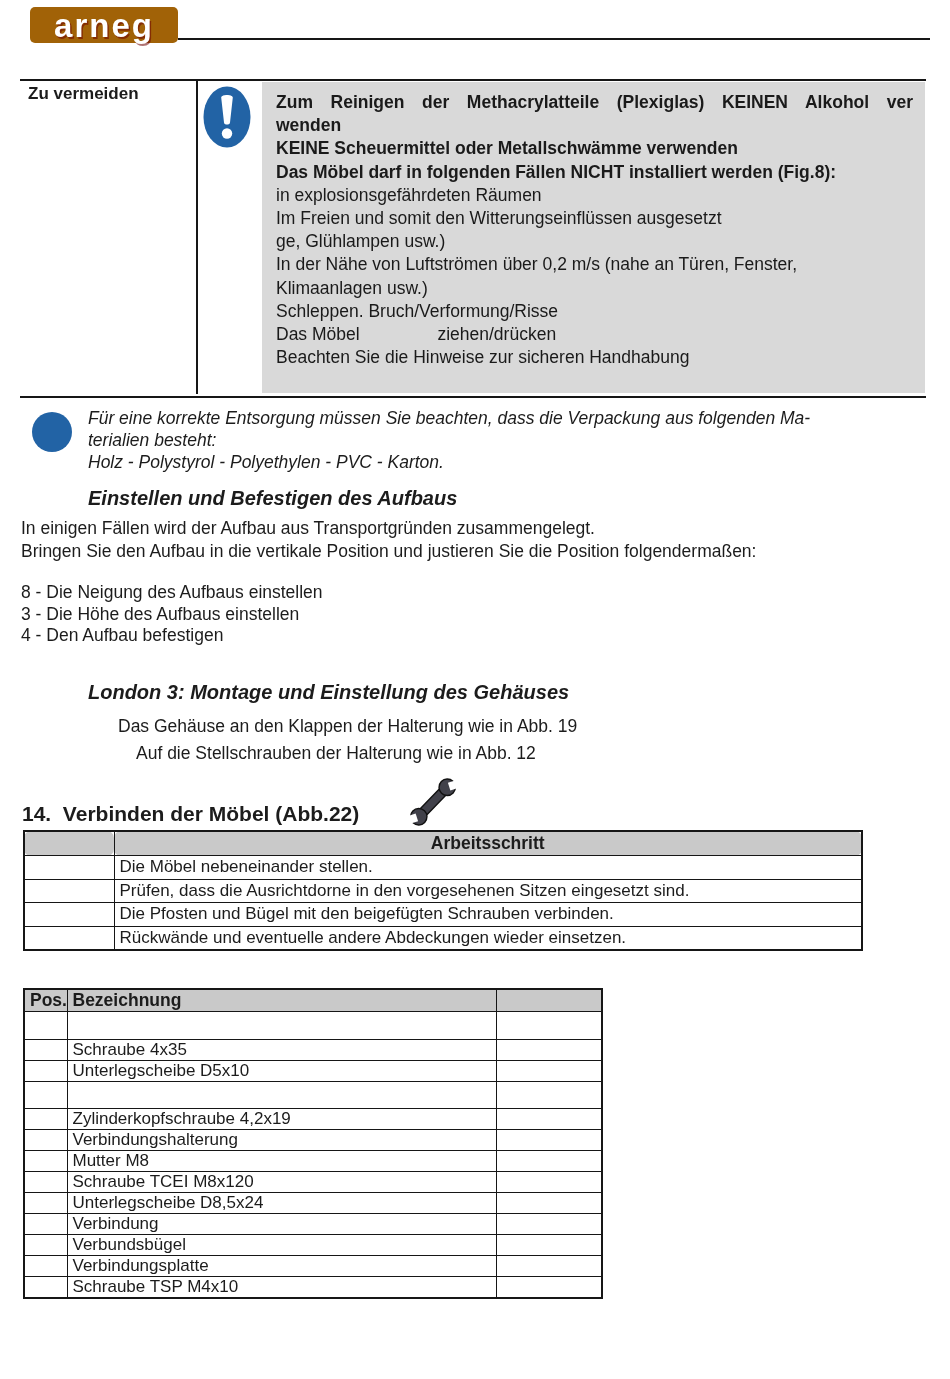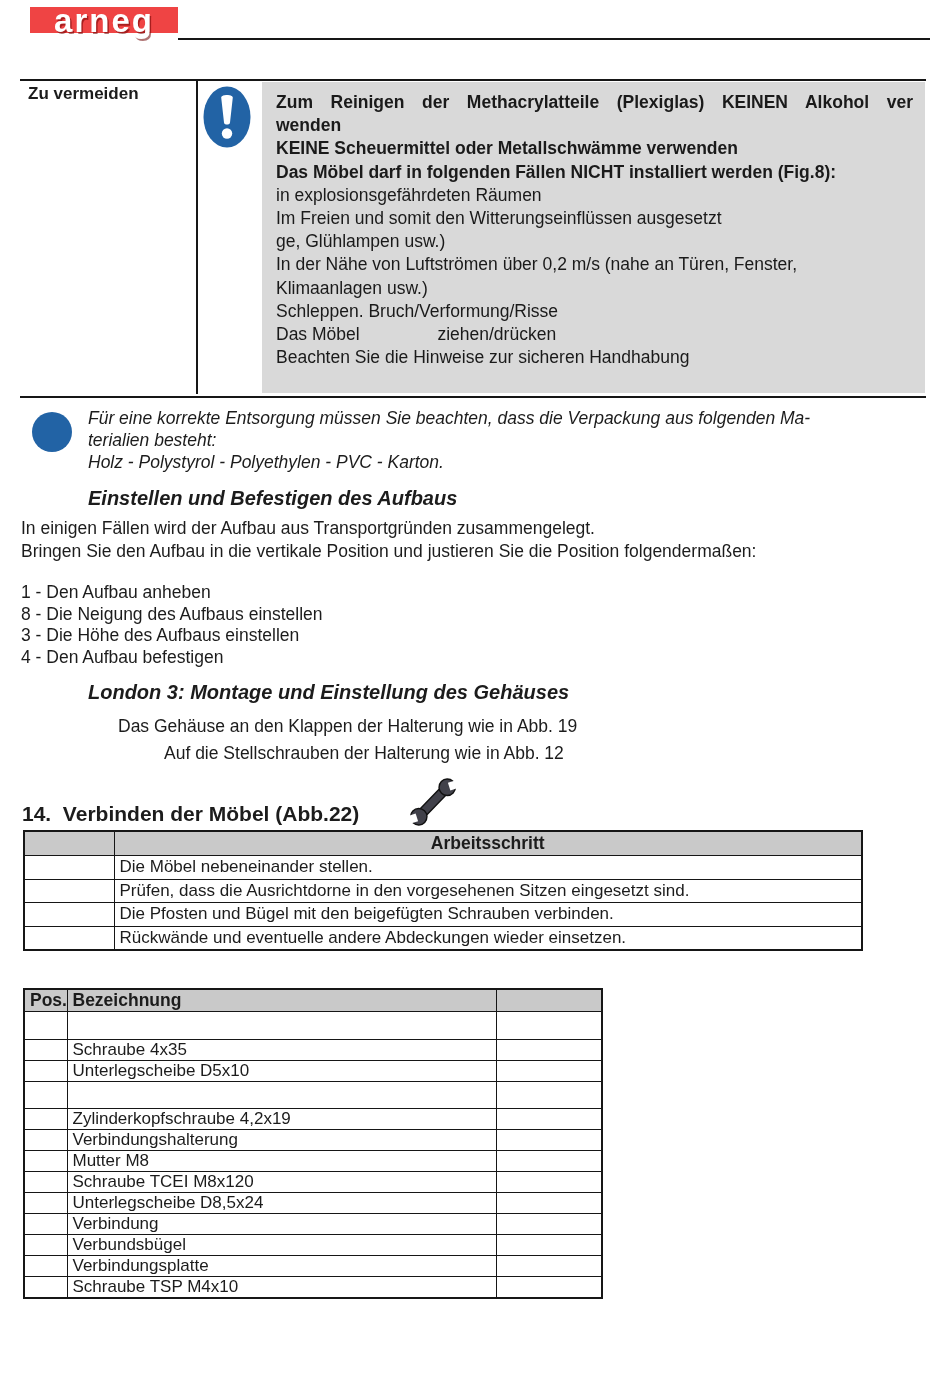--- a/index.html
+++ b/index.html
@@ -2,21 +2,21 @@
 <html><head>
 <meta charset="utf-8">
 <style>
   html,body{margin:0;padding:0;background:#fff;}
   #page{
     position:relative;width:950px;height:1379px;background:#ffffff;
     font-family:"Liberation Sans",sans-serif;color:#1c1c1c;overflow:hidden;
   }
   .abs{position:absolute;}
   
-  #logo{left:30px;top:7px;width:148px;height:26px;background:#ef4444;border-radius:0;
+  #logo{left:30px;top:7px;width:148px;height:36px;background:#a16207;border-radius:5px;
     display:flex;align-items:center;justify-content:center;}
   #logo span{color:#fff;font-weight:bold;font-size:33px;letter-spacing:2px;line-height:1;
     text-shadow:1.5px 1.5px 0 rgba(110,0,0,.55);}
   .hrule{background:#161616;height:2px;}
   .vrule{background:#161616;width:2px;}
   
   #avoid-label{left:28px;top:84px;font-weight:bold;font-size:17px;}
   #warnbox{left:262px;top:82px;width:663px;height:311px;background:#d9d9d9;
     padding:9px 12px 0 14px;box-sizing:border-box;}
   .wline{font-size:17.5px;line-height:23.2px;white-space:pre-wrap;color:#1a1a1a;}
@@ -25,30 +25,30 @@
   
   #disposal-circle{left:32px;top:412px;width:40px;height:40px;border-radius:50%;}
   #disposal-text{left:88px;top:407px;width:845px;font-style:italic;font-size:17.5px;line-height:22px;}
   
   .h-italic{font-weight:bold;font-style:italic;font-size:20px;white-space:pre;}
   #aufbau-heading{left:88px;top:487px;}
   #aufbau-para{left:21px;top:517px;width:900px;font-size:17.5px;line-height:22.5px;}
   #aufbau-steps{left:21px;top:582px;font-size:17.5px;line-height:21.5px;}
   #london-heading{left:88px;top:681px;}
   #london-line1{left:118px;top:716px;font-size:17.5px;}
-  #london-line2{left:136px;top:743px;font-size:17.5px;margin-left:28px;}
+  #london-line2{left:136px;top:743px;font-size:17.5px;}
   #connect-heading{left:22px;top:802px;font-weight:bold;font-size:21px;white-space:pre;}
   
   table{border-collapse:collapse;table-layout:fixed;}
   td,th{border:1.5px solid #161616;padding:0 5px;font-size:17px;overflow:hidden;
     white-space:nowrap;vertical-align:middle;}
   .thead-gray th{background:#c9c9c9;font-weight:bold;text-align:left;}
   #table1-wrap{left:23px;top:830px;}
   #table1{width:840px;border:2px solid #161616;}
-  #table1 th{text-align:center;font-size:17.5px;height:23px;}
+  #table1 th{text-align:center;font-size:17.5px;height:23px;border-radius:7px;}
   #table1 td{height:22.5px;}
   #table1 .c1{width:90px;}
   #table2-wrap{left:23px;top:988px;}
   #table2{width:580px;border:2px solid #161616;}
   #table2 th{height:21px;font-size:17.5px;}
   #table2 td{height:18.5px;}
   #table2 tr.tall td{height:26.5px;}
   #table2 .c1{width:43px;}
   #table2 .c3{width:106px;}
 </style>
@@ -95,21 +95,20 @@
     <div>terialien besteht:</div>
     <div>Holz - Polystyrol - Polyethylen - PVC - Karton.</div>
   </div>
 
   <div class="abs h-italic" id="aufbau-heading">Einstellen und Befestigen des Aufbaus</div>
   <div class="abs" id="aufbau-para">
     <div>In einigen Fällen wird der Aufbau aus Transportgründen zusammengelegt.</div>
     <div>Bringen Sie den Aufbau in die vertikale Position und justieren Sie die Position folgendermaßen:</div>
   </div>
   <div class="abs" id="aufbau-steps">
-      <div>1 - Den Aufbau anheben</div>
       <div>8 - Die Neigung des Aufbaus einstellen</div>
       <div>3 - Die Höhe des Aufbaus einstellen</div>
       <div>4 - Den Aufbau befestigen</div>
     </div>
 
   <div class="abs h-italic" id="london-heading">London 3: Montage und Einstellung des Gehäuses</div>
   <div class="abs" id="london-line1">Das Gehäuse an den Klappen der Halterung wie in Abb. 19</div>
   <div class="abs" id="london-line2">Auf die Stellschrauben der Halterung wie in Abb. 12</div>
 
   <div class="abs" id="connect-heading">14.  Verbinden der Möbel (Abb.22)</div>

